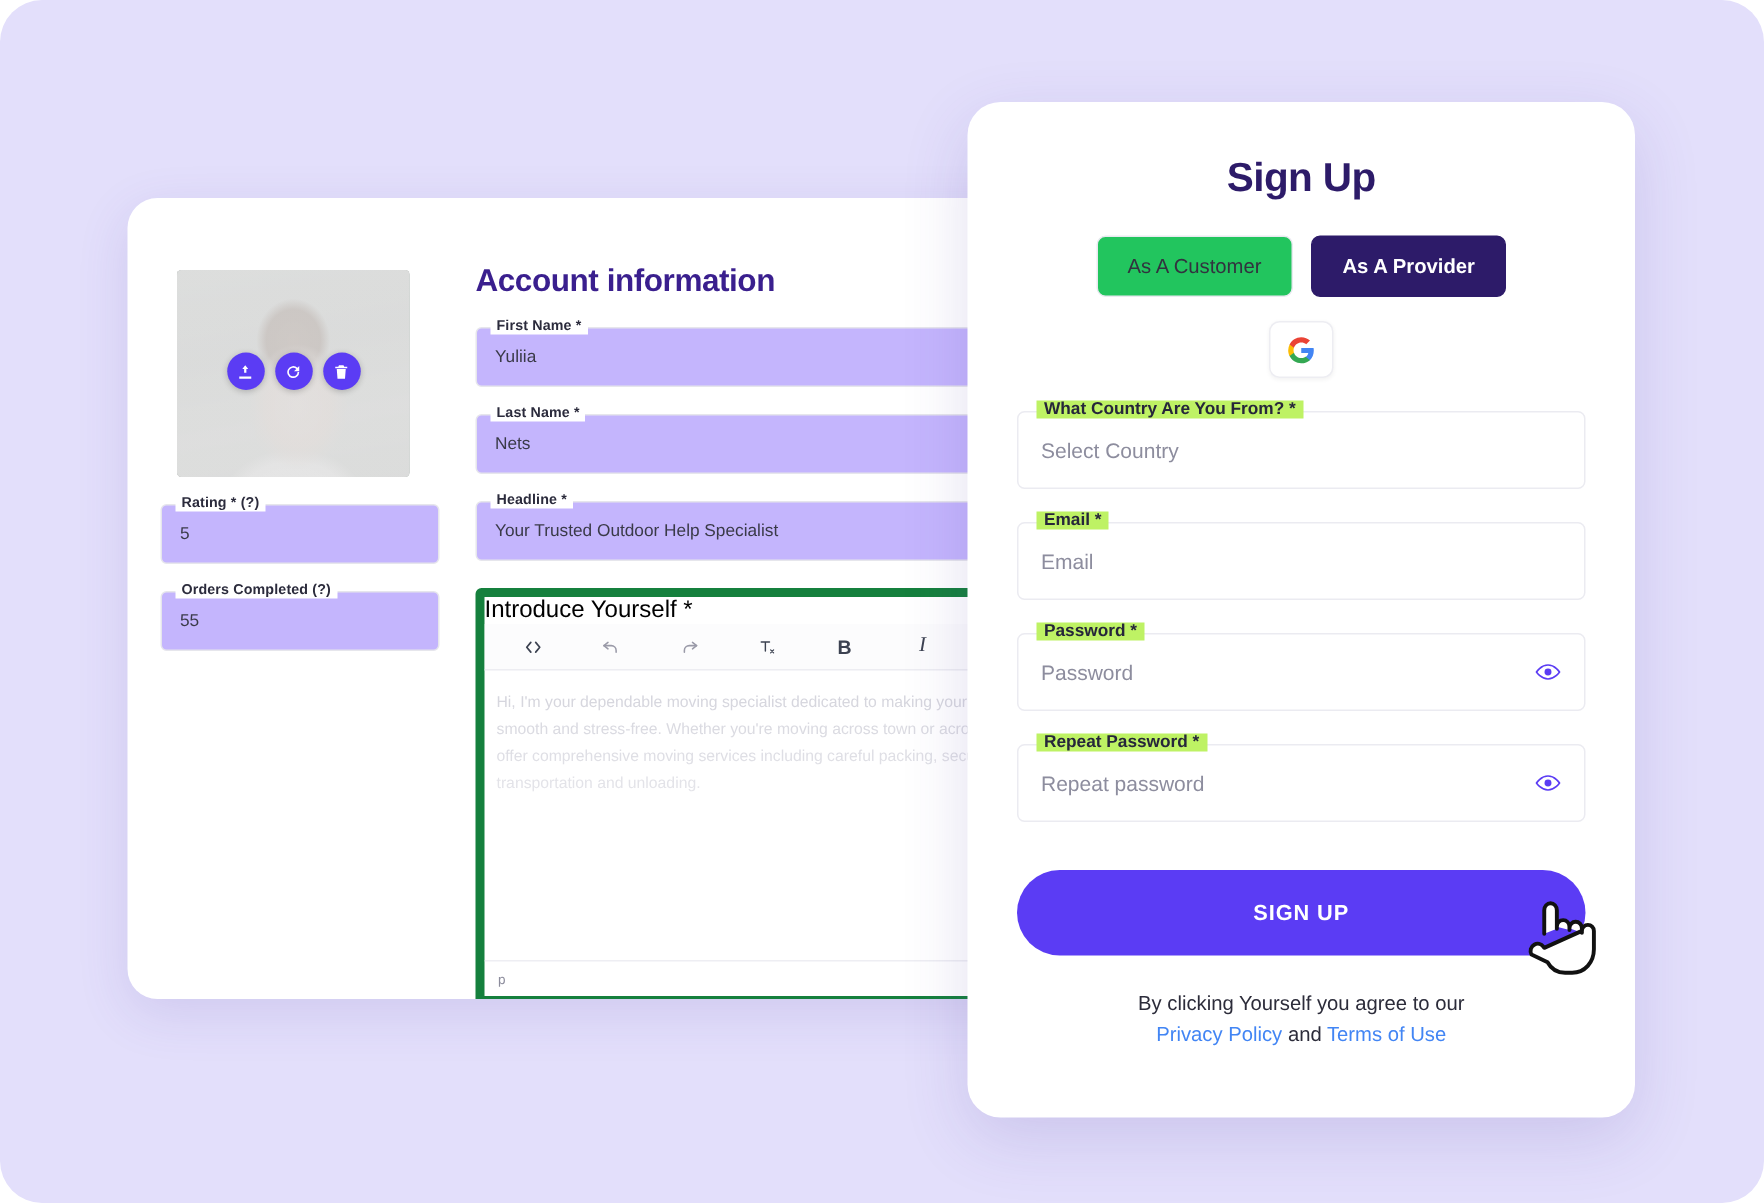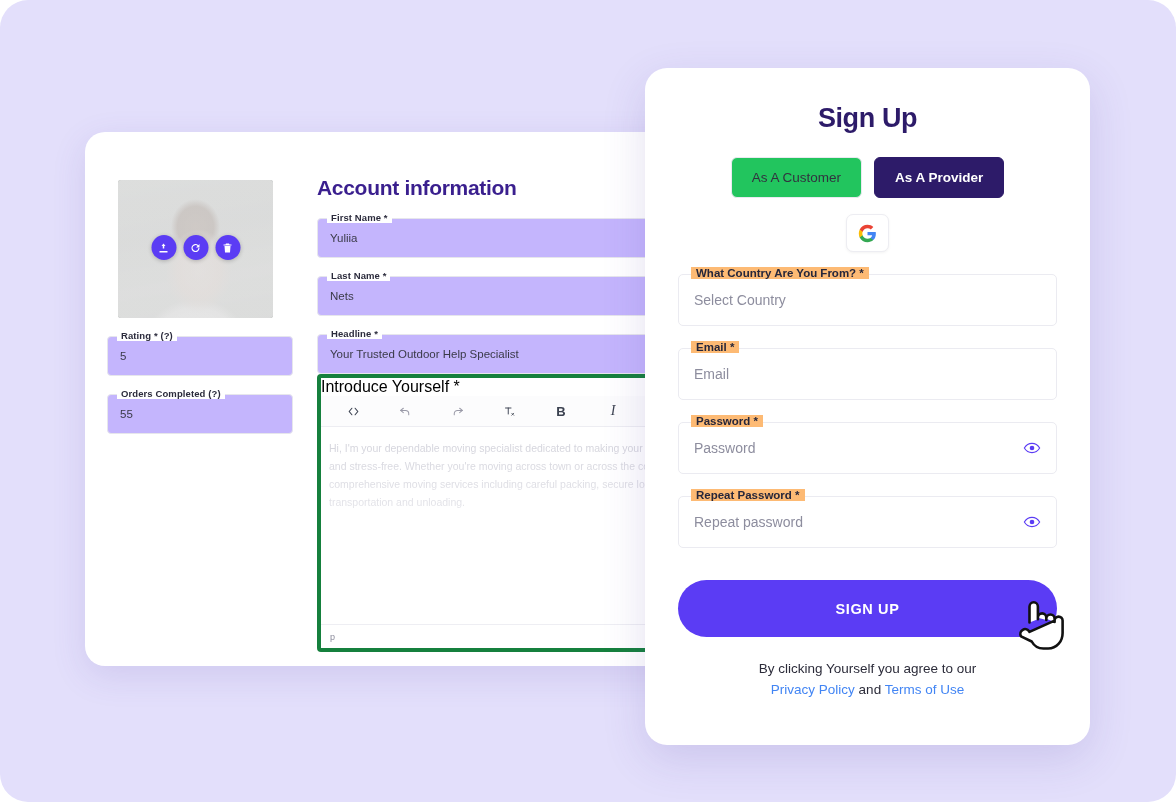--- a/index.html
+++ b/index.html
@@ -130,22 +130,23 @@
   #account-title {
     font-size: 21px;
     font-weight: 700;
     color: #3a1f8e;
     letter-spacing: -.3px;
     margin-bottom: 4px;
   }
 
   #editor-field {
     position: relative;
-    border: 4px solid #15803d;
+    border: 6px solid #15803d;
     border-radius: 4px;
+    margin-top: 18px;
     height: 278px;
     background: #ffffff;
     overflow: hidden;
   }
   #editor-toolbar {
     display: flex;
     align-items: center;
     gap: 0;
     height: 31px;
     border-bottom: 1px solid #ededf2;
@@ -249,21 +250,21 @@
     border: 1px solid #ebebf1;
     border-radius: 5px;
     margin-top: 22px;
     background: #fff;
   }
   .sfield > .slabel {
     position: absolute;
     top: -8px;
     left: 12px;
     padding: 0 5px;
-    background: #fdba74;
+    background: #bef264;
     font-size: 11.5px;
     font-weight: 700;
     color: #26263a;
     white-space: nowrap;
   }
   .sfield > .svalue {
     padding: 15px 15px;
     font-size: 14px;
     color: #555566;
     min-height: 50px;

